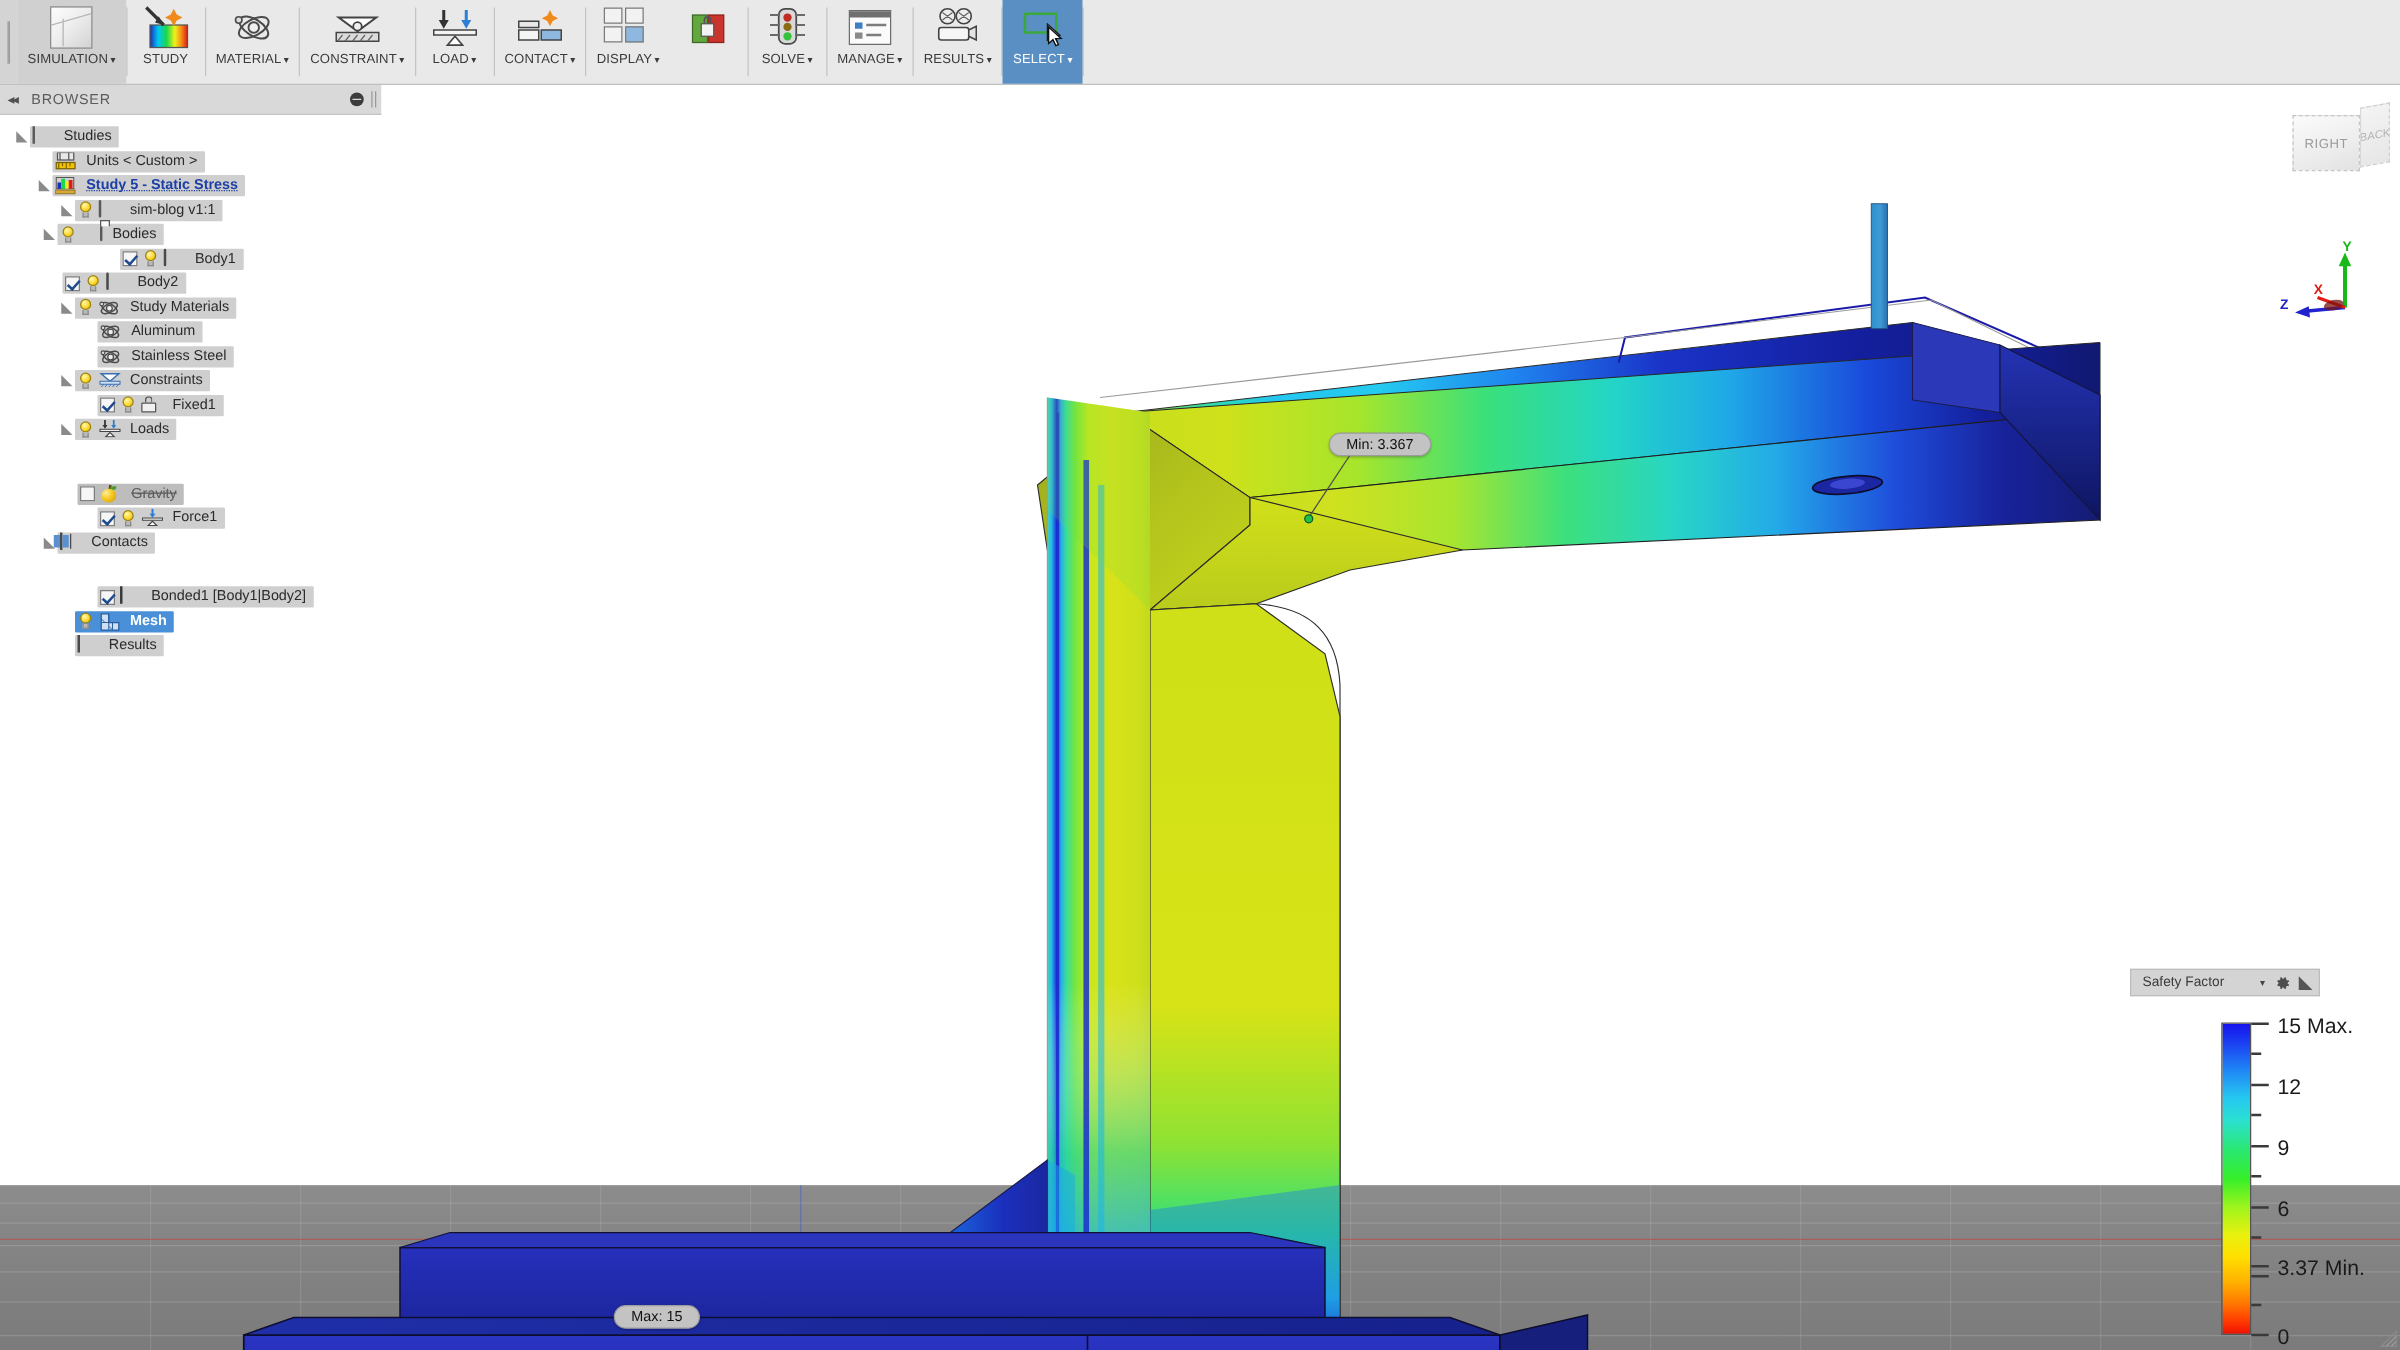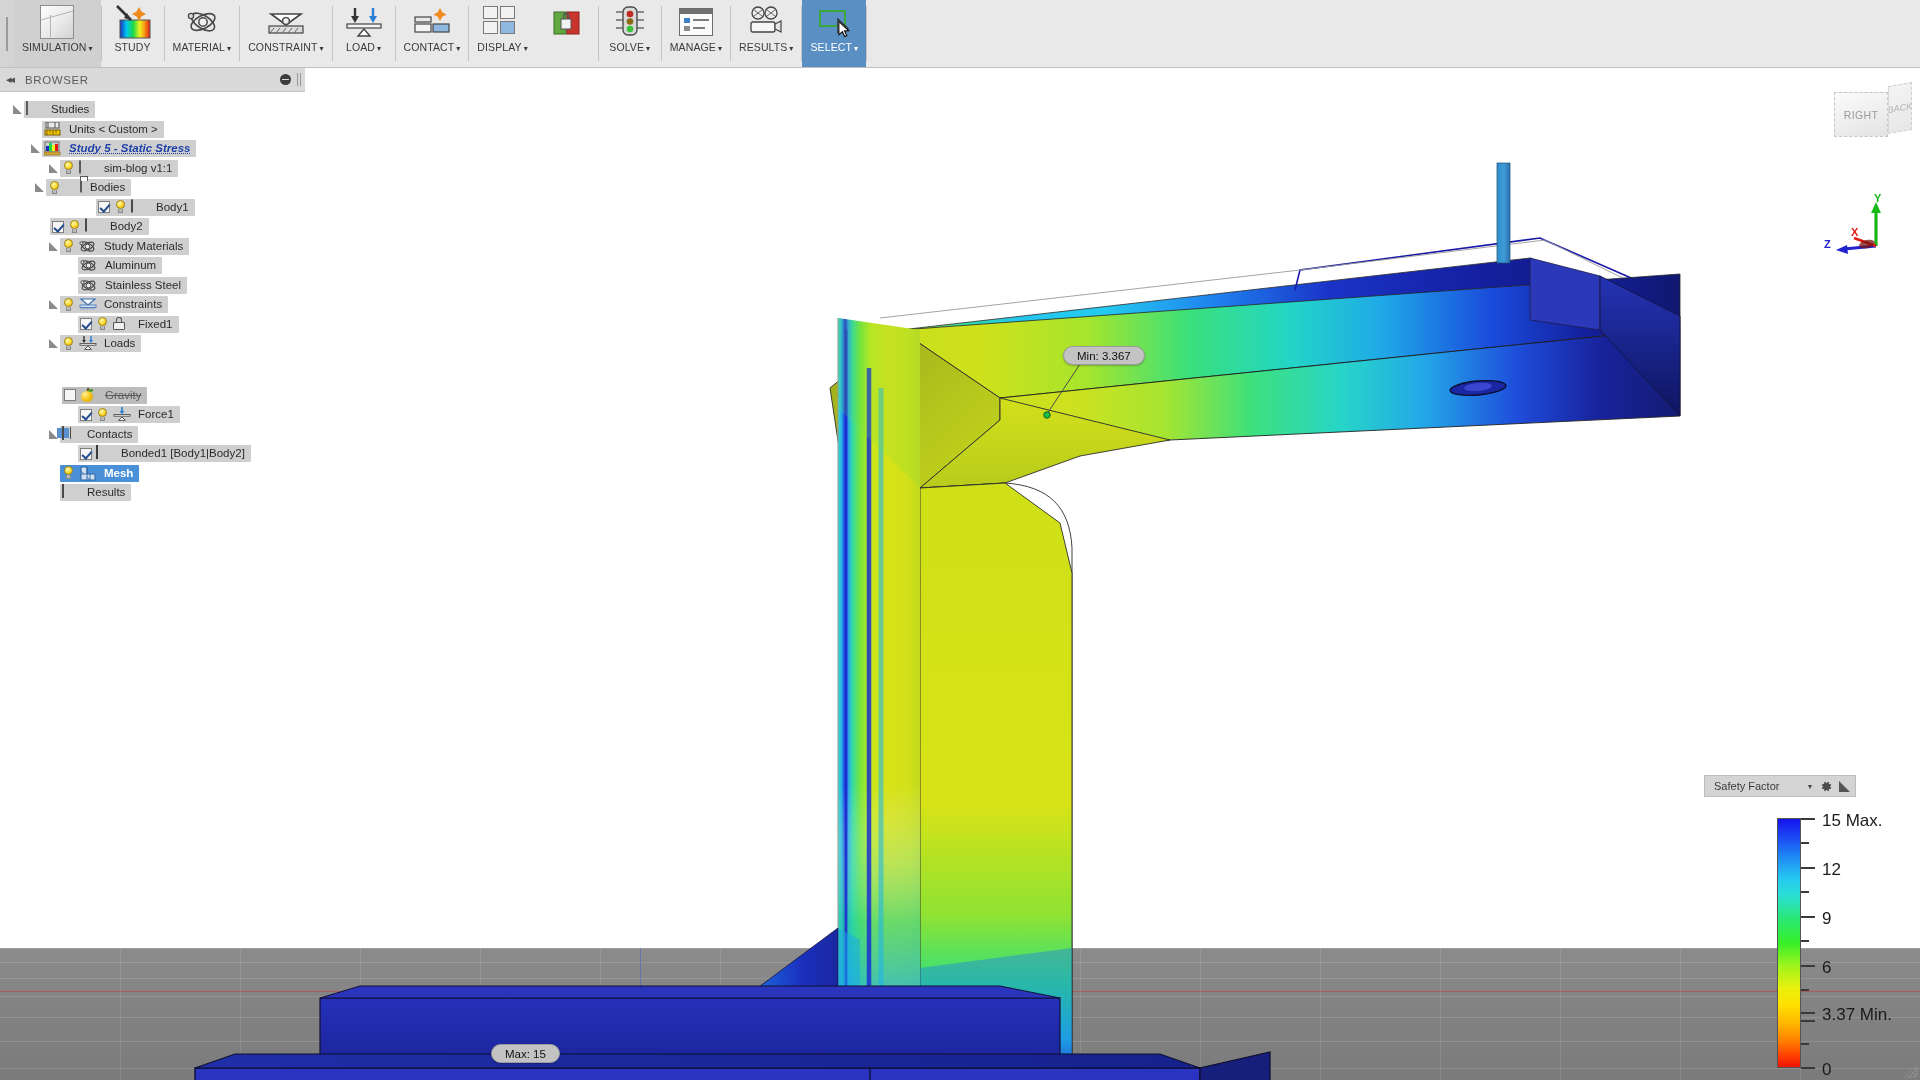--- a/index.html
+++ b/index.html
@@ -133,21 +133,21 @@
   .tri-open:before {
     content:""; position:absolute; left:0; bottom:0;
     border-bottom: 9px solid #8a8a8a;
     border-right: 9px solid transparent;
   }
   .node .pillwrap { display:flex; align-items:center; background:#cfcfcf; border-radius:1px; padding: 1px 6px 1px 2px; height: 17px; }
   .node.sel .pillwrap { background:#4a90d9; }
   .node.sel .label { color:#ffffff; font-weight:bold; }
   .node.highlight .pillwrap { background:#bdbdbd; }
   .node .label { padding-left: 5px; line-height: 15px; }
-  .node .label.link { color:#1c3fa8; font-weight:bold; text-decoration: underline; text-decoration-style: dotted; font-style: italic; }
+  .node .label.link { color:#1c3fa8; font-weight:bold; text-decoration: underline; text-decoration-style: dotted; }
   .node .label.struck { color:#5a5a5a; text-decoration: line-through; }
 
   .cbox {
     width: 12px; height: 12px; border:1px solid #7d7d7d; background:#f6f6f6;
     position: relative; margin-right: 4px; flex:0 0 12px;
   }
   .cbox.on:after {
     content:""; position:absolute; left:3px; top:0px; width:4px; height:8px;
     border:solid #1f4b8e; border-width: 0 2px 2px 0; transform: rotate(42deg);
   }
@@ -918,30 +918,30 @@
             </span>
             <span class="ticon"><svg viewBox="0 0 18 14" width="18" height="14">
                 <line x1="9" y1="0" x2="9" y2="5" stroke="#2a7fd4" stroke-width="1.6"></line>
                 <polygon points="9,7.2 6.6,4 11.4,4" fill="#2a7fd4"></polygon>
                 <rect x="1" y="7.4" width="16" height="1.8" fill="#eee" stroke="#444" stroke-width="0.8"></rect>
                 <path d="M9 10 L5.6 13.4 L12.4 13.4 Z" fill="#fff" stroke="#444" stroke-width="0.9"></path>
               </svg></span>
             <span class="label">Force1</span>
           </span>
         </div>
-        <div class="node" style="padding-left: 46px;">
+        <div class="node" style="padding-left: 32px;">
           <span class="disc">
             <span class="tri-open"></span>
           </span>
           <span class="pillwrap">
             <span class="ticon"><span class="ti-contacts"><span class="c1"></span><span class="c2"></span></span></span>
             <span class="label">Contacts</span>
           </span>
         </div>
-        <div class="node" style="padding-left: 64px;">
+        <div class="node" style="padding-left: 64px; margin-top: 24px;">
           <span class="disc"></span>
           <span class="pillwrap">
             <span class="cbox on"></span>
             <span class="ticon"><span class="ti-bonded"><span class="t"></span><span class="b"></span></span></span>
             <span class="label">Bonded1 [Body1|Body2]</span>
           </span>
         </div>
         <div class="node sel" style="padding-left: 46px;">
           <span class="disc"></span>
           <span class="pillwrap">

